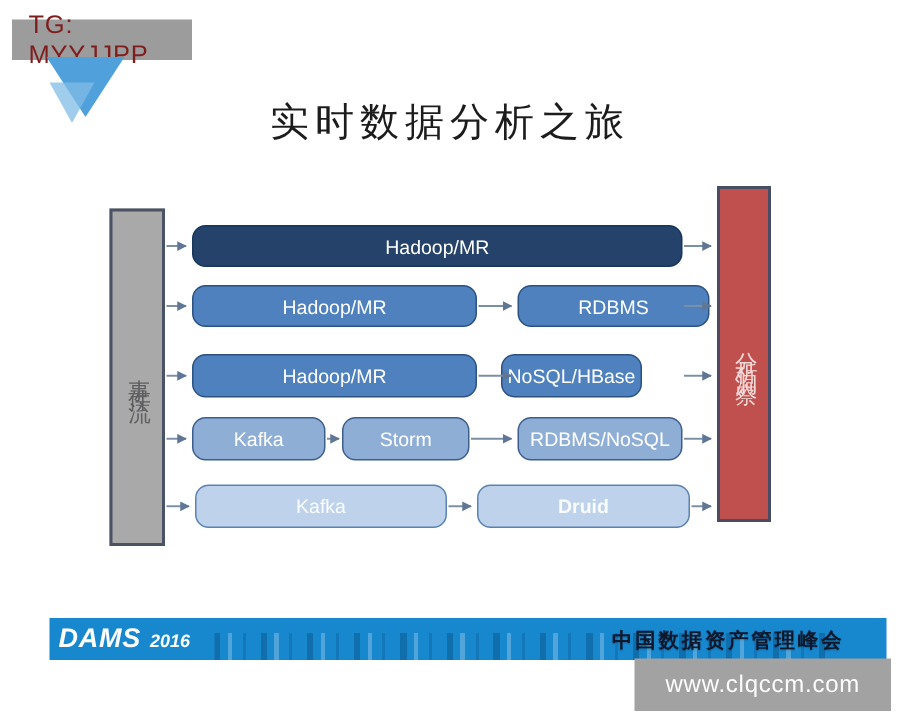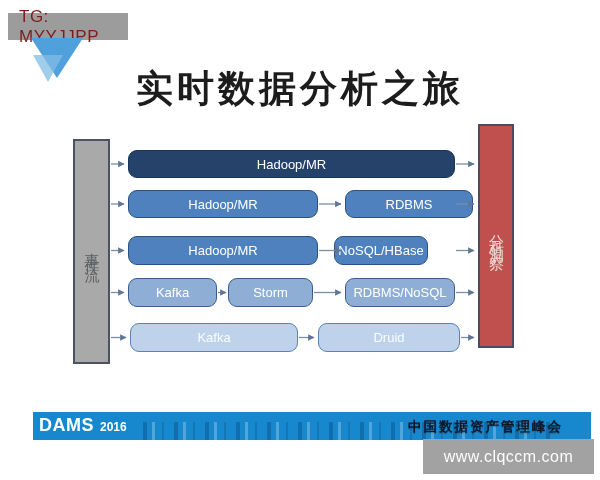--- a/index.html
+++ b/index.html
@@ -14,21 +14,21 @@
     background:#9c9c9c; color:#7f1d1d; font-size:17px;
     display:flex; align-items:center; padding-left:11px; box-sizing:border-box;
     letter-spacing:0.5px;
   }
   .logo-triangles { position:absolute; left:24px; top:36px; width:64px; height:50px; }
 
   
   .title {
     position:absolute; top:64px; left:0; width:100%; text-align:center;
     font-family:"Liberation Serif","DejaVu Serif",serif;
-    font-size:37px; color:#1c1c1c; letter-spacing:4px; font-weight:700;
+    font-size:26px; color:#1c1c1c; letter-spacing:4px; font-weight:400;
   }
 
   
   .vbar {
     position:absolute; box-sizing:border-box;
     display:flex; align-items:center; justify-content:center;
   }
   .vbar .vtext {
     writing-mode:vertical-rl; text-orientation:upright;
     font-size:15px; letter-spacing:7px;
@@ -64,21 +64,21 @@
     background:#1787ce; overflow:hidden;
   }
   .skyline {
     position:absolute; left:110px; right:40px; bottom:0; height:18px; opacity:0.45;
     background:repeating-linear-gradient(90deg,
       rgba(9,74,125,0.9) 0 4px, rgba(9,74,125,0) 4px 9px,
       rgba(255,255,255,0.55) 9px 12px, rgba(255,255,255,0) 12px 19px,
       rgba(9,74,125,0.6) 19px 21px, rgba(9,74,125,0) 21px 31px);
   }
   .dams {
-    position:absolute; left:6px; top:3px; color:#ffffff; 
+    position:absolute; left:6px; top:3px; color:#ffffff; font-style:italic;
     display:flex; align-items:baseline;
   }
   .dams .dams-word { font-size:18px; font-weight:bold; letter-spacing:0.5px; }
   .dams .dams-year { font-size:12px; font-weight:bold; margin-left:6px; }
   .conf-title {
     position:absolute; right:28px; top:6px; color:#0f172a;
     font-size:13.5px; font-weight:bold; letter-spacing:2px;
     text-shadow:0 1px 1px rgba(0,0,0,0.25);
   }
   .watermark {
@@ -137,21 +137,21 @@
   <div class="fbox light" style="left:228px; top:278px; width:85px; height:29px;">
     <span>Storm</span>
   </div>
   <div class="fbox light" style="left:345px; top:278px; width:110px; height:29px;">
     <span>RDBMS/NoSQL</span>
   </div>
 
   <div class="fbox xlight" style="left:130px; top:323px; width:168px; height:29px;">
     <span>Kafka</span>
   </div>
-  <div class="fbox xlight" style="left:318px; top:323px; width:142px; height:29px;">
+  <div class="fbox xlight" style="left:318px; top:323px; width:142px; height:29px;font-weight:bold;">
     <span>Druid</span>
   </div>
 
   <svg class="arrows" width="600" height="480" viewBox="0 0 600 480">
     <defs>
       <marker id="ah" markerWidth="7" markerHeight="7" refX="4.5" refY="2.5" orient="auto">
         <path d="M0,0 L5,2.5 L0,5 Z" fill="#5f7795"></path>
       </marker>
     </defs>
     <g stroke="#7a8ea6" stroke-width="1.3">

